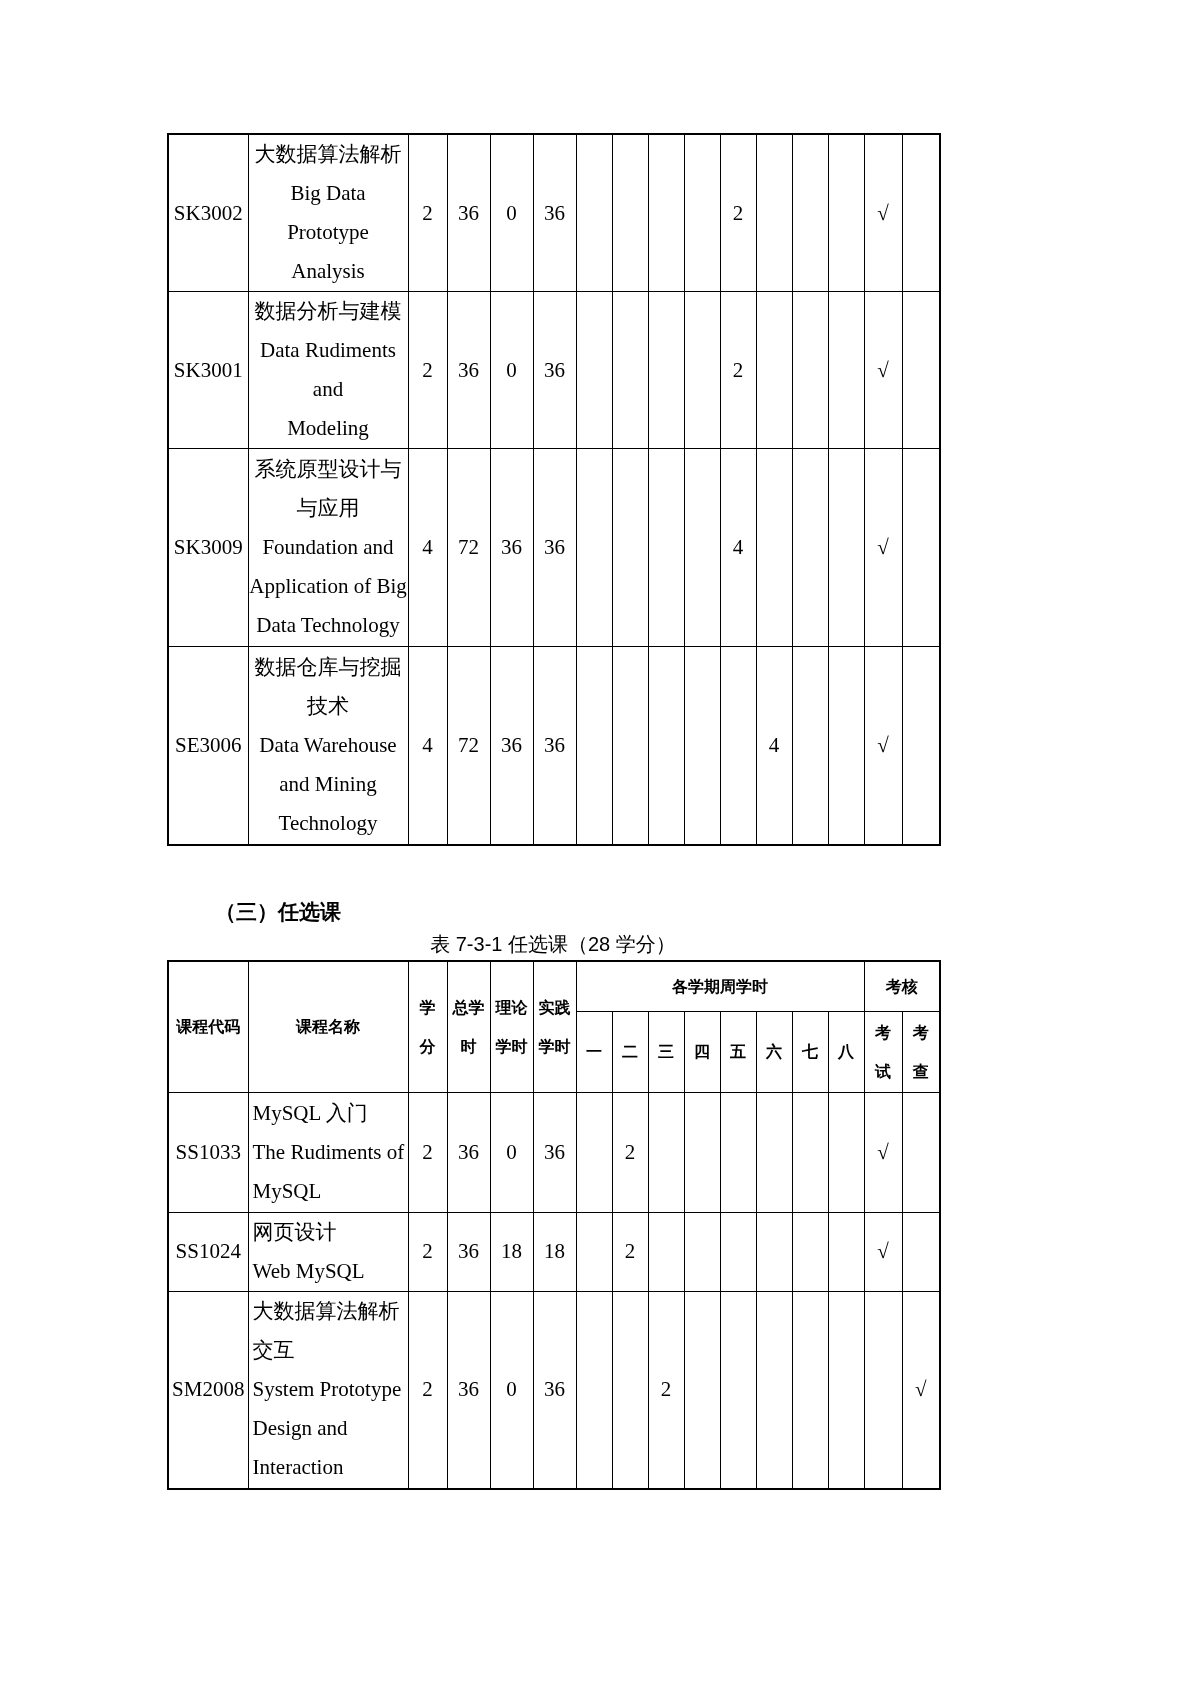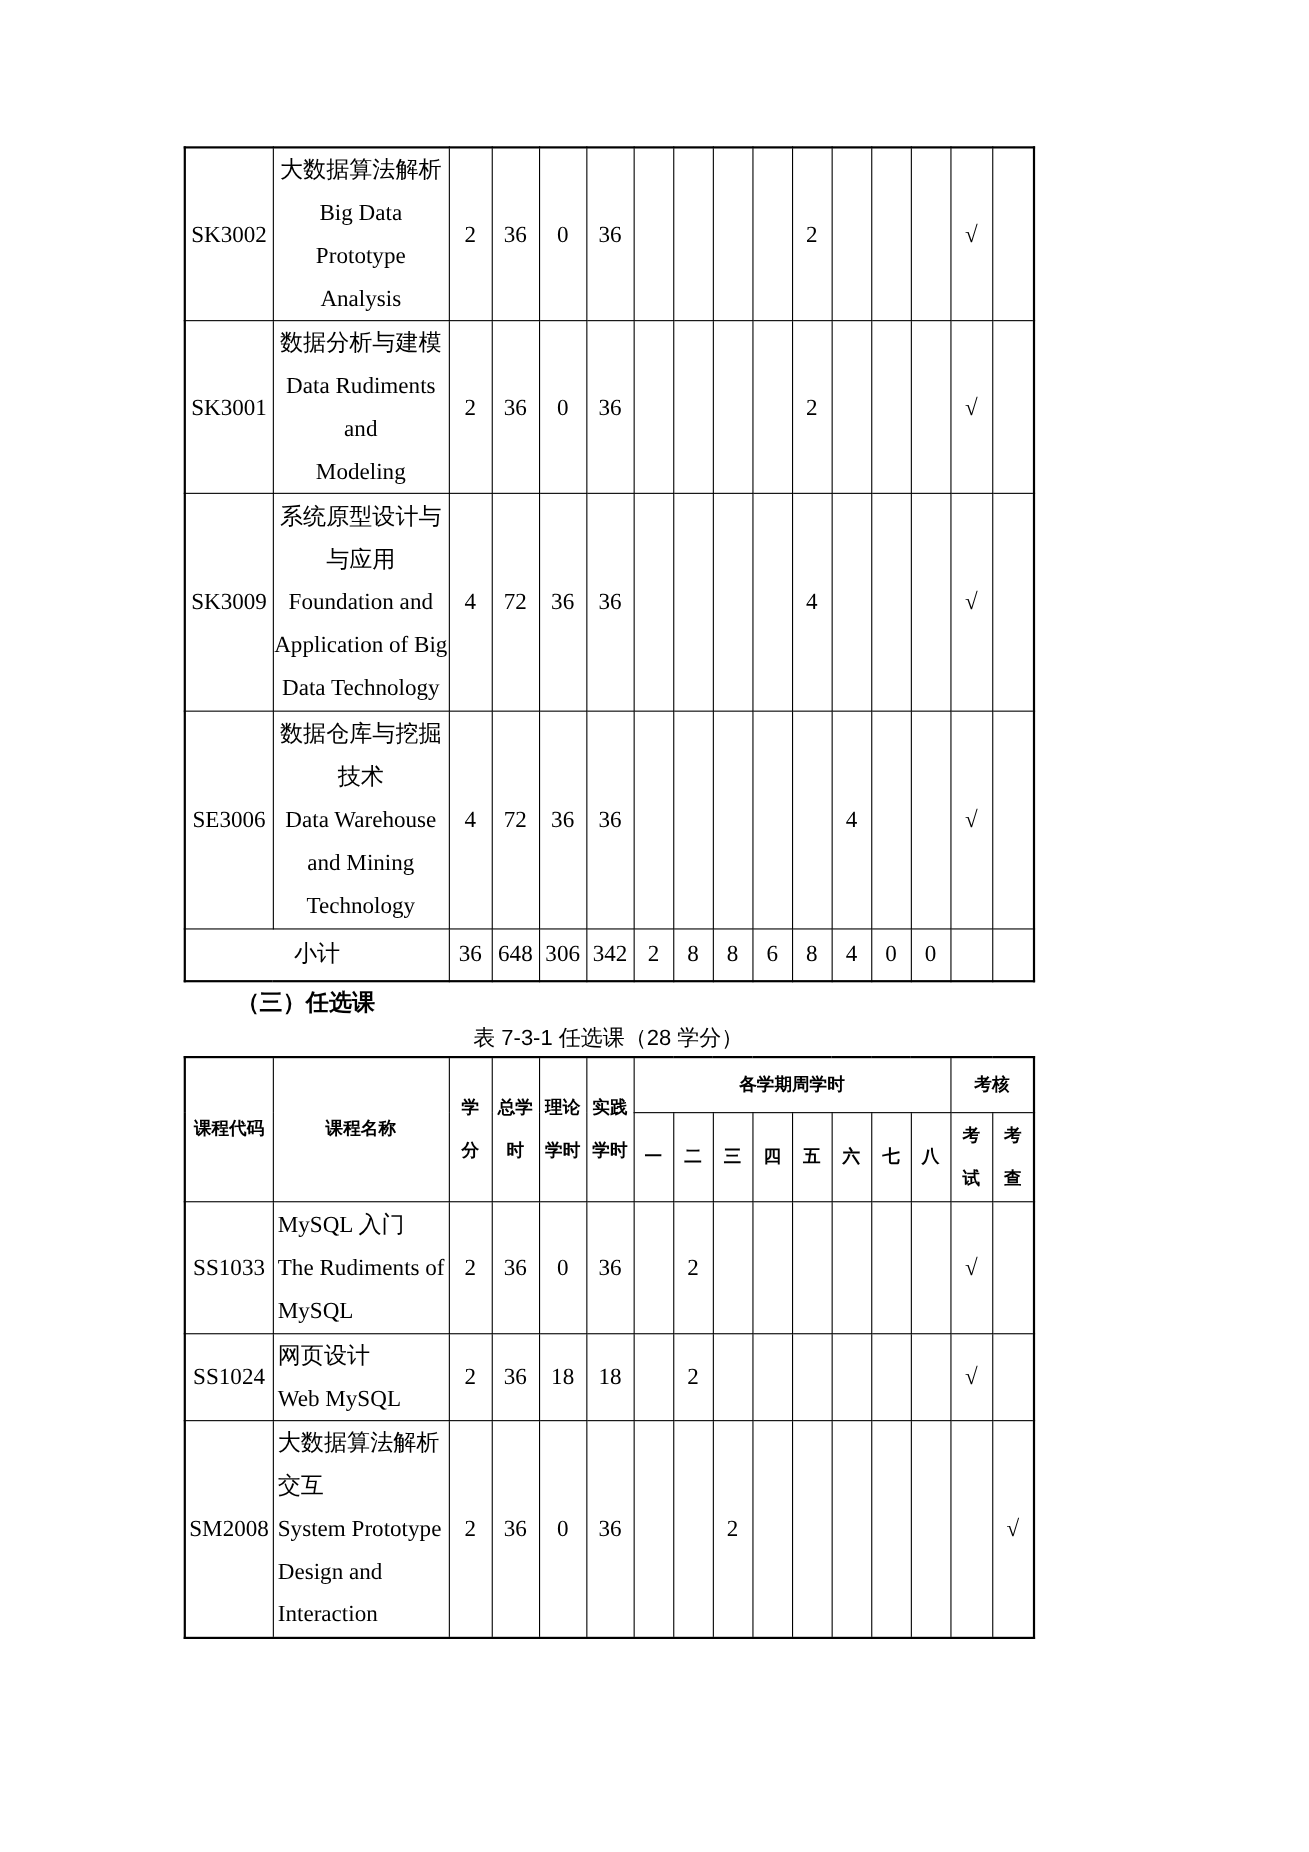--- a/index.html
+++ b/index.html
@@ -150,37 +150,20 @@
     <td></td>
     <td></td>
     <td></td>
     <td>4</td>
     <td></td>
     <td></td>
     <td>√</td>
     <td></td>
   </tr>
 
-  <tr style="height:47px">
-    <td colspan="2">小计</td>
-    <td>36</td>
-    <td>648</td>
-    <td>306</td>
-    <td>342</td>
-    <td>2</td>
-    <td>8</td>
-    <td>8</td>
-    <td>6</td>
-    <td>8</td>
-    <td>4</td>
-    <td>0</td>
-    <td>0</td>
-    <td></td>
-    <td></td>
-  </tr>
 </tbody>
   </table>
 
 <div class="heading">（三）任选课</div>
 <div class="caption">表 7-3-1 任选课（28 学分）</div>
 
 <table class="grid t2">
   <colgroup>
     <col style="width:80px">
       <col style="width:160px">

